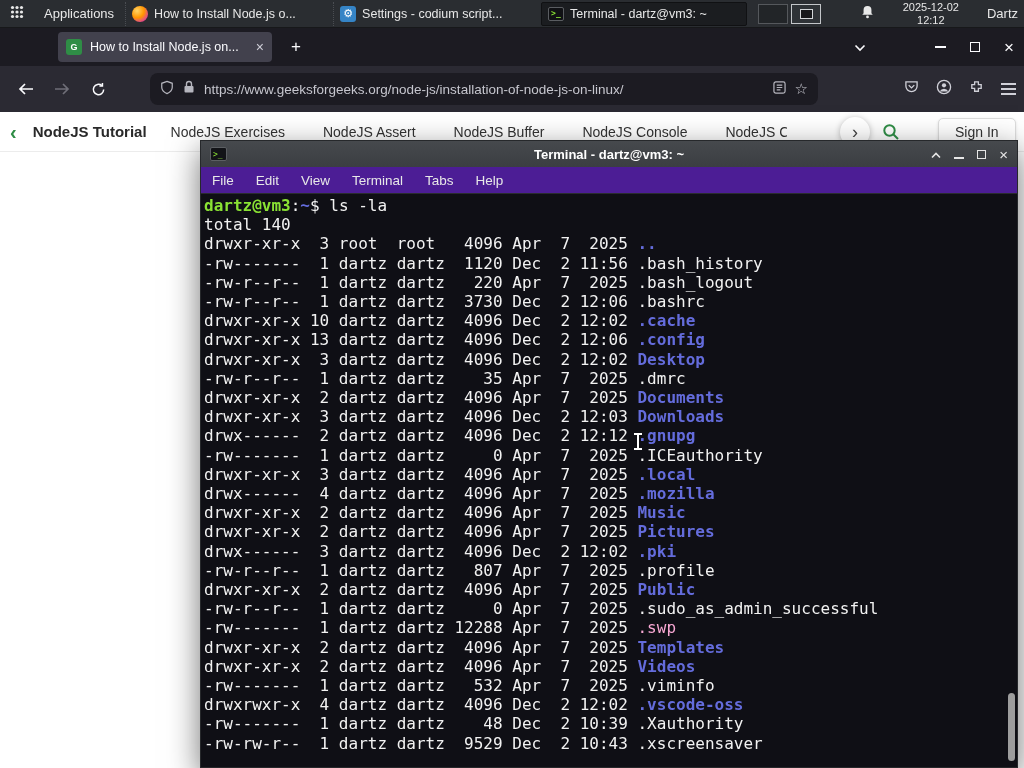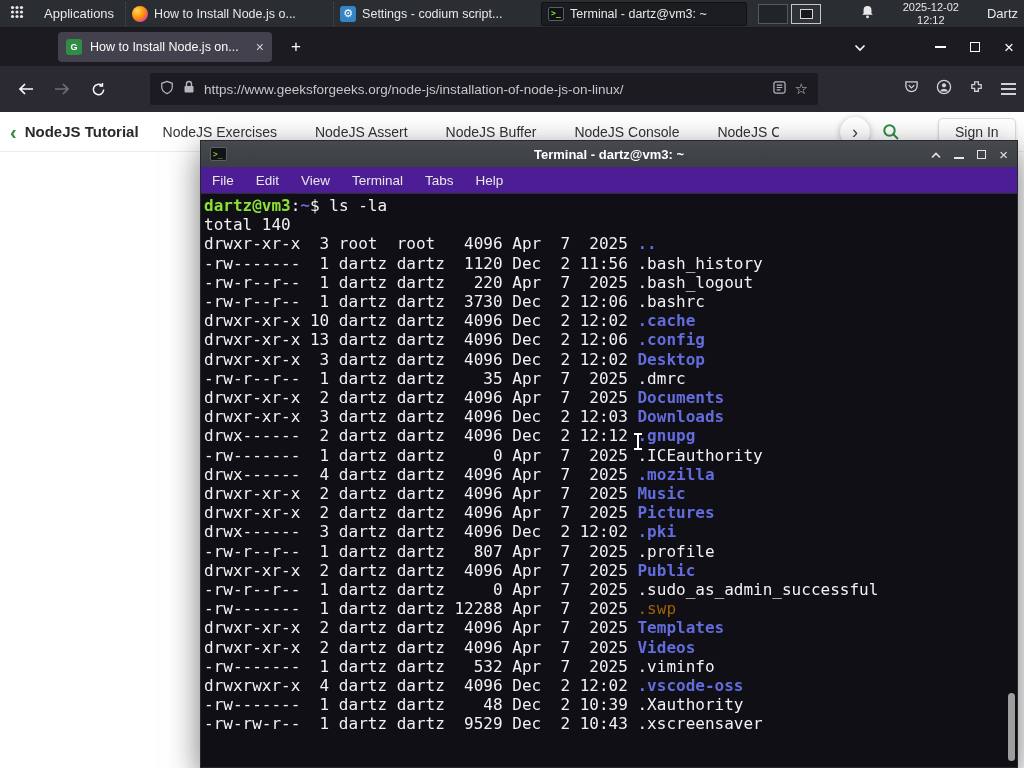--- a/index.html
+++ b/index.html
@@ -40,33 +40,33 @@
   .newtab{position:absolute;left:284px;top:7px;width:24px;height:24px;color:#fbfbfe;font-size:17px;
           text-align:center;line-height:23px;border-radius:4px}
   .tab-list-btn{position:absolute;left:854px;top:10px}
   .win-controls{position:absolute;right:10px;top:0;height:38px;display:flex;align-items:center;gap:24px}
   .wc-min{width:11px;height:2px;background:#fbfbfe}
   .wc-max{width:10px;height:10px;border:1.6px solid #fbfbfe}
   .wc-close{color:#fbfbfe;font-size:17px;line-height:17px}
 
   .toolbar{height:46px;background:#2b2a33;position:relative}
   .nav-ico{position:absolute;top:9px;width:28px;height:28px;display:flex;align-items:center;justify-content:center}
-  .urlbar{position:absolute;left:150px;top:7px;width:668px;height:32px;background:#1c1b22;border-radius:2px;
+  .urlbar{position:absolute;left:150px;top:7px;width:668px;height:32px;background:#1c1b22;border-radius:8px;
           display:flex;align-items:center;padding:0 10px;gap:9px}
   .url-text{color:#c6c6ce;font-size:13.5px;flex:1;white-space:nowrap;overflow:hidden;font-family:"Liberation Sans",sans-serif}
   .star{color:#c6c6ce;font-size:15px}
   .toolbar-right{position:absolute;right:8px;top:9px;display:flex;align-items:center;gap:17px;height:28px}
   .burger{display:flex;flex-direction:column;gap:3px}
   .burger i{width:15px;height:2px;background:#d0d0d8}
 
   
   .siteheader{height:40px;background:#fff;border-bottom:1px solid #ececec;position:relative;
               display:flex;align-items:center;color:#333}
   .back-chev{color:#2f8d46;font-weight:bold;font-size:20px;margin-left:10px;line-height:20px}
-  .tutorial{font-weight:bold;font-size:15px;margin-left:8px;color:#292929;white-space:nowrap}
+  .tutorial{font-weight:bold;font-size:15px;margin-left:16px;color:#292929;white-space:nowrap}
   .site-nav{display:flex;gap:38px;margin-left:24px;font-size:14px;white-space:nowrap;overflow:hidden;width:616px}
   .navlink{color:#333}
   .scroll-circle{position:absolute;left:840px;top:5px;width:30px;height:30px;border-radius:50%;background:#fff;
                  box-shadow:0 1px 6px rgba(0,0,0,.28);display:flex;align-items:center;justify-content:center;
                  font-size:18px;color:#444;z-index:2}
   .search-wrap{position:absolute;left:882px;top:11px}
   .signin{position:absolute;left:938px;top:6px;padding:5px 16px;border:1px solid #dcdcdc;border-radius:5px;
           background:#fff;box-shadow:0 1px 3px rgba(0,0,0,.12);font-size:14px;color:#333}
   .pagebody{height:616px;background:#fff}
 
@@ -83,21 +83,21 @@
   .tb-max{width:9px;height:9px;border:1.5px solid #e6e6e6}
   .tb-close{font-size:15px;line-height:15px}
   .t-menubar{height:27px;background:#4c1d95;display:flex;align-items:center;color:#e8e8e8;font-size:13.5px;
              border-bottom:1px solid #2a2c2e;flex:0 0 27px}
   .menuitem{padding:0 11px}
   .t-body{flex:1;background:#0f0f15;position:relative;overflow:hidden;padding:2px 0 0 3px;
           font-family:"DejaVu Sans Mono","Liberation Mono",monospace;font-size:16px;line-height:19.2px;color:#f2f2f2}
   .tline{white-space:pre}
   .n-dir{color:#646cdc;font-weight:bold}
   .n-file{color:#f2f2f2}
-  .n-dim{color:#a16207}
+  .n-dim{color:#f9a8d4}
   .p-user{color:#8ae234;font-weight:bold}
   .p-path{color:#646cdc;font-weight:bold}
   .t-scroll{position:absolute;right:2px;bottom:6px;width:7px;height:68px;background:#9d9d9d;border-radius:4px}
   .mcursor{position:absolute;left:436px;top:240px;width:2px;height:15px;background:#fff;box-shadow:0 0 1px #000}
   .mcursor:before,.mcursor:after{content:"";position:absolute;left:-3px;width:8px;height:2px;background:#fff}
   .mcursor:before{top:-1px}.mcursor:after{bottom:-1px}
 </style>
 </head>
 <body>
 
@@ -301,20 +301,21 @@
         <div class="tline"><span>-rw-r--r--  1 dartz dartz   220 Apr  7  2025 </span><span class="n-file">.bash_logout</span></div>
         <div class="tline"><span>-rw-r--r--  1 dartz dartz  3730 Dec  2 12:06 </span><span class="n-file">.bashrc</span></div>
         <div class="tline"><span>drwxr-xr-x 10 dartz dartz  4096 Dec  2 12:02 </span><span class="n-dir">.cache</span></div>
         <div class="tline"><span>drwxr-xr-x 13 dartz dartz  4096 Dec  2 12:06 </span><span class="n-dir">.config</span></div>
         <div class="tline"><span>drwxr-xr-x  3 dartz dartz  4096 Dec  2 12:02 </span><span class="n-dir">Desktop</span></div>
         <div class="tline"><span>-rw-r--r--  1 dartz dartz    35 Apr  7  2025 </span><span class="n-file">.dmrc</span></div>
         <div class="tline"><span>drwxr-xr-x  2 dartz dartz  4096 Apr  7  2025 </span><span class="n-dir">Documents</span></div>
         <div class="tline"><span>drwxr-xr-x  3 dartz dartz  4096 Dec  2 12:03 </span><span class="n-dir">Downloads</span></div>
         <div class="tline"><span>drwx------  2 dartz dartz  4096 Dec  2 12:12 </span><span class="n-dir">.gnupg</span></div>
         <div class="tline"><span>-rw-------  1 dartz dartz     0 Apr  7  2025 </span><span class="n-file">.ICEauthority</span></div>
+        <div class="tline"><span>drwxr-xr-x  3 dartz dartz  4096 Apr  7  2025 </span><span class="n-dir">.local</span></div>
         <div class="tline"><span>drwx------  4 dartz dartz  4096 Apr  7  2025 </span><span class="n-dir">.mozilla</span></div>
         <div class="tline"><span>drwxr-xr-x  2 dartz dartz  4096 Apr  7  2025 </span><span class="n-dir">Music</span></div>
         <div class="tline"><span>drwxr-xr-x  2 dartz dartz  4096 Apr  7  2025 </span><span class="n-dir">Pictures</span></div>
         <div class="tline"><span>drwx------  3 dartz dartz  4096 Dec  2 12:02 </span><span class="n-dir">.pki</span></div>
         <div class="tline"><span>-rw-r--r--  1 dartz dartz   807 Apr  7  2025 </span><span class="n-file">.profile</span></div>
         <div class="tline"><span>drwxr-xr-x  2 dartz dartz  4096 Apr  7  2025 </span><span class="n-dir">Public</span></div>
         <div class="tline"><span>-rw-r--r--  1 dartz dartz     0 Apr  7  2025 </span><span class="n-file">.sudo_as_admin_successful</span></div>
         <div class="tline"><span>-rw-------  1 dartz dartz 12288 Apr  7  2025 </span><span class="n-dim">.swp</span></div>
         <div class="tline"><span>drwxr-xr-x  2 dartz dartz  4096 Apr  7  2025 </span><span class="n-dir">Templates</span></div>
         <div class="tline"><span>drwxr-xr-x  2 dartz dartz  4096 Apr  7  2025 </span><span class="n-dir">Videos</span></div>

